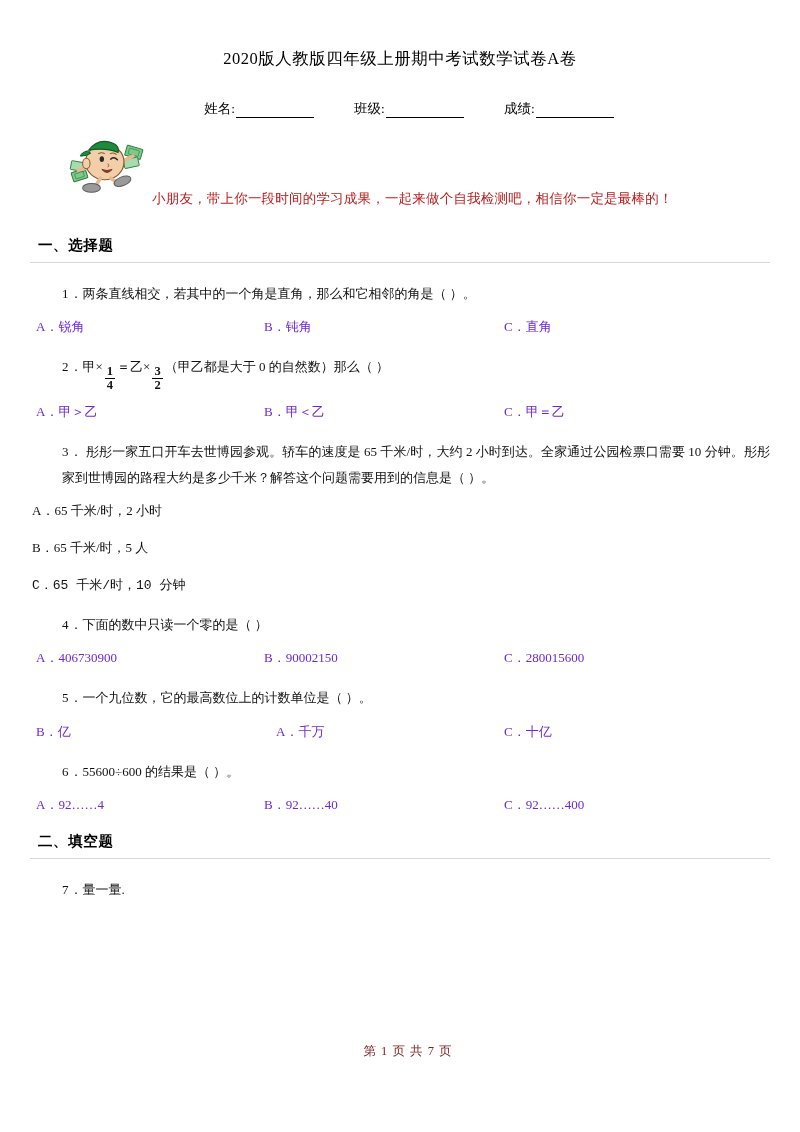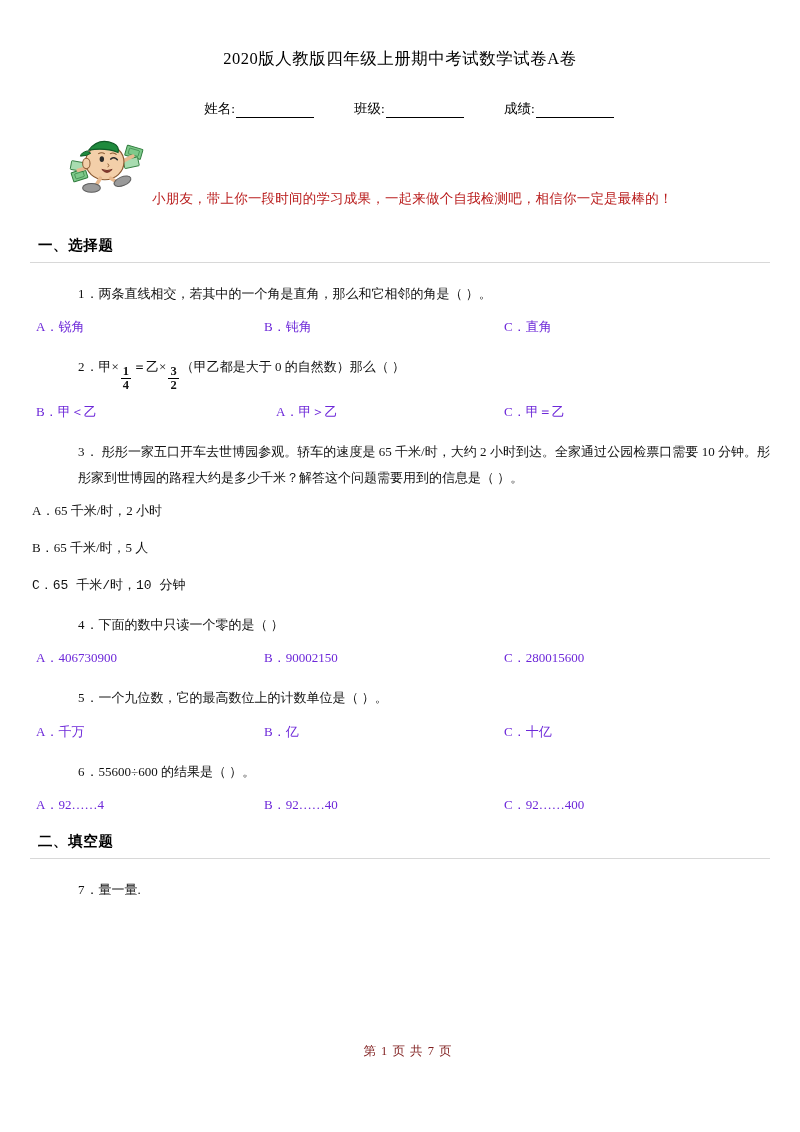--- a/index.html
+++ b/index.html
@@ -92,21 +92,21 @@
   }
   .section-rule {
     margin: 7px 30px 0 30px;
     border: 0;
     border-top: 1px solid #d8d8d8;
     height: 0;
   }
 
   
   .q-stem {
-    margin: 18px 0 0 16px;
+    margin: 18px 0 0 0;
     padding: 0 30px 0 62px;
     font-size: 13px;
     line-height: 1.95;
     color: #111;
     text-align: justify;
   }
   .q-stem.wrap {
     padding-left: 62px;
     text-indent: 0;
   }
@@ -260,22 +260,22 @@
   <div class="q-stem">
     <span class="qnum">2</span><span>．</span><span>甲×</span><span class="frac">
         <span class="num">1</span>
         <span class="den">4</span>
       </span><span>＝乙×</span><span class="frac">
         <span class="num">3</span>
         <span class="den">2</span>
       </span><span>（甲乙都是大于 0 的自然数）那么（      ）</span>
   </div>
   <div class="opt-row">
+    <span class="opt opt-a">A．甲＞乙</span>
     <span class="opt opt-b">B．甲＜乙</span>
-    <span class="opt opt-a">A．甲＞乙</span>
     <span class="opt opt-c">C．甲＝乙</span>
   </div>
 
   <div class="q-stem wrap">
     <span class="qnum">3</span><span>．&nbsp;</span><span>彤彤一家五口开车去世博园参观。轿车的速度是 65 千米/时，大约 2 小时到达。全家通过公园检票口需要 10 分钟。彤彤家到世博园的路程大约是多少千米？解答这个问题需要用到的信息是（      ）。</span>
   </div>
   <div class="opt-stack">
     <div class="opt-line">A．65 千米/时，2 小时</div>
     <div class="opt-line">B．65 千米/时，5 人</div>
     <div class="opt-line">C．65 千米/时，10 分钟</div>
@@ -287,22 +287,22 @@
   <div class="opt-row">
     <span class="opt opt-a">A．406730900</span>
     <span class="opt opt-b">B．90002150</span>
     <span class="opt opt-c">C．280015600</span>
   </div>
 
   <div class="q-stem">
     <span class="qnum">5</span><span>．</span><span>一个九位数，它的最高数位上的计数单位是（      ）。</span>
   </div>
   <div class="opt-row">
+    <span class="opt opt-b">B．亿</span>
     <span class="opt opt-a">A．千万</span>
-    <span class="opt opt-b">B．亿</span>
     <span class="opt opt-c">C．十亿</span>
   </div>
 
   <div class="q-stem">
     <span class="qnum">6</span><span>．</span><span>55600÷600 的结果是（      ）。</span>
   </div>
   <div class="opt-row">
     <span class="opt opt-a">A．92……4</span>
     <span class="opt opt-b">B．92……40</span>
     <span class="opt opt-c">C．92……400</span>

